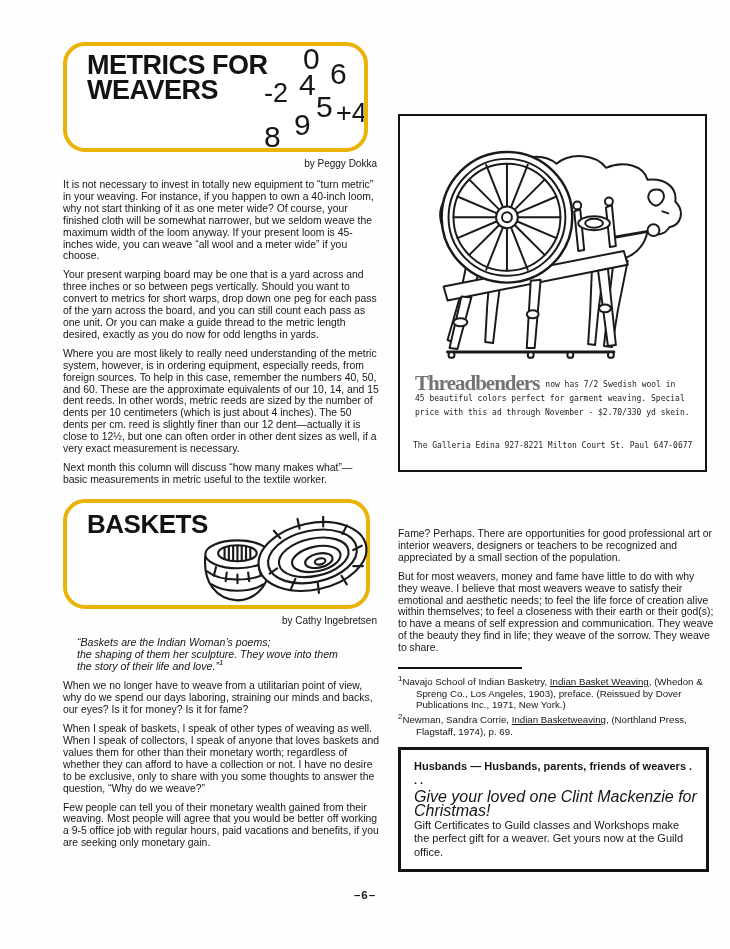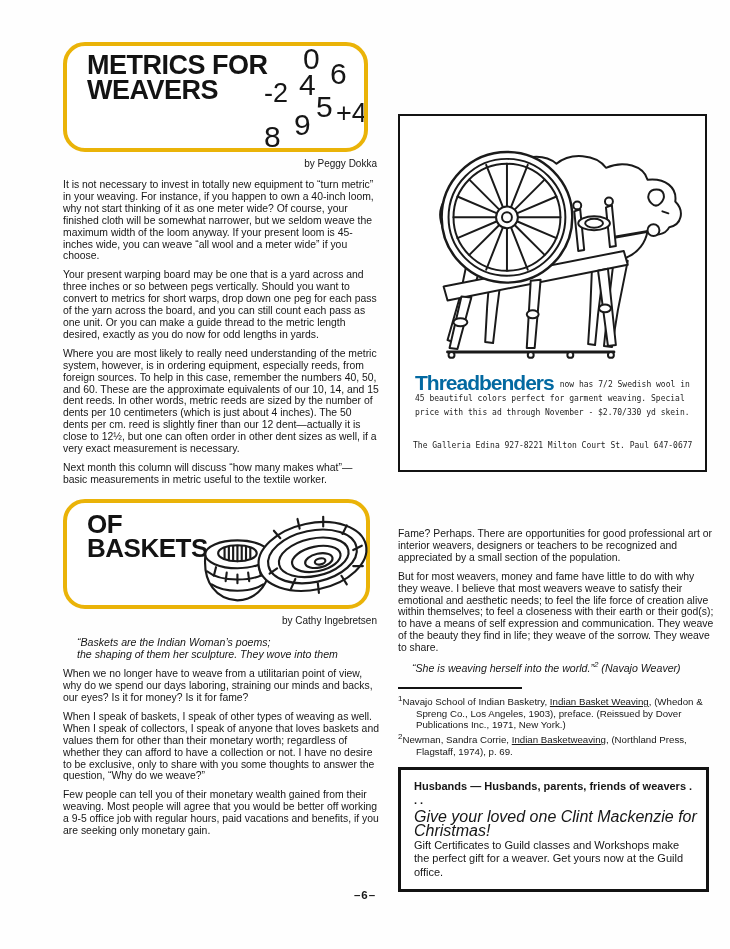--- a/index.html
+++ b/index.html
@@ -46,22 +46,22 @@
   .closing-quote{font-style:italic;font-size:10.6px;margin:8px 0 0 14px;}
   sup{font-size:8px;line-height:0;}
 
   
   .adbox{
     border:2px solid #131313;width:309px;height:358px;box-sizing:border-box;background:#fff;
   }
   .ad-copy{padding:6px 13px 0 15px;font-family:"DejaVu Sans Mono","Liberation Mono",monospace;
     font-size:8px;line-height:14px;color:#1c1c1c;}
   .ad-line1{white-space:nowrap;}
-  .ad-brand{font-family:Liberation Sans, sans-serif;font-weight:700;
-    font-size:21px;letter-spacing:-1px;vertical-align:-3px;margin-right:6px;color:#0369a1;margin-top:29px;}
+  .ad-brand{font-family:Liberation Serif, serif;font-weight:700;
+    font-size:21px;letter-spacing:-1px;vertical-align:-3px;margin-right:6px;color:#737373;margin-top:29px;}
   .ad-address{padding:21px 10px 0 13px;font-family:"DejaVu Sans Mono","Liberation Mono",monospace;
     font-size:8px;white-space:nowrap;color:#1c1c1c;}
 
   .gap-top{margin-top:56px;}
 
   
   .fn-rule{width:124px;border-top:2px solid #131313;margin:13px 0 7px 0;}
   .footnote{font-size:9.7px;line-height:11.7px;margin:0 0 3px 0;padding-left:18px;text-indent:-18px;}
   .footnote .u{text-decoration:underline;}
 
@@ -104,21 +104,20 @@
 
     <div class="byline">by Peggy Dokka</div>
 
     <p class="para">It is not necessary to invest in totally new equipment to “turn metric” in your weaving.  For instance, if you happen to own a 40-inch loom, why not start thinking of it as one meter wide?  Of course, your finished cloth will be somewhat narrower, but we seldom weave the maximum width of the loom anyway.  If your present loom is 45-inches wide, you can weave “all wool and a meter wide” if you choose.</p>
     <p class="para">Your present warping board may be one that is a yard across and three inches or so between pegs vertically.  Should you want to convert to metrics for short warps, drop down one peg for each pass of the yarn across the board, and you can still count each pass as one unit.  Or you can make a guide thread to the metric length desired, exactly as you do now for odd lengths in yards.</p>
     <p class="para">Where you are most likely to really need understanding of the metric system, however, is in ordering equipment, especially reeds, from foreign sources.  To help in this case, remember the numbers 40, 50, and 60.  These are the approximate equivalents of our 10, 14, and 15 dent reeds.  In other words, metric reeds are sized by the number of dents per 10 centimeters (which is just about 4 inches).  The 50 dents per cm. reed is slightly finer than our 12 dent—actually it is close to 12½, but one can often order in other dent sizes as well, if a very exact measurement is necessary.</p>
     <p class="para">Next month this column will discuss “how many makes what”— basic measurements in metric useful to the textile worker.</p>
 
     <div class="hbox baskets">
       <div class="hbox-title">
-        <div>OF</div>
         <div>BASKETS</div>
       </div>
 
       <svg class="baskets-art" width="178" height="104" viewBox="0 0 165 97">
         <g class="line-art" stroke-width="1.6">
 
           <path d="M10,48 C 8,72 20,88 40,89 C 60,88 72,72 70,48" fill="#fff"></path>
           <path d="M12,62 C 24,72 56,72 68,62"></path>
           <path d="M16,74 C 28,82 52,82 64,74"></path>
           <line x1="20" y1="58" x2="18" y2="66"></line>
@@ -156,20 +155,21 @@
             <line x1="70" y1="64" x2="77" y2="59"></line>
         </g>
       </svg>
     </div>
 
     <div class="byline">by Cathy Ingebretsen</div>
 
     <div class="epigraph">
       <div>“Baskets are the Indian Woman’s poems;</div>
       <div>the shaping of them her sculpture.  They wove into them</div>
+      <div><span>the story of their life and love.”</span><sup>1</sup></div>
     </div>
 
     <p class="para">When we no longer have to weave from a utilitarian point of view, why do we spend our days laboring, straining our minds and backs, our eyes?  Is it for money?  Is it for fame?</p>
     <p class="para">When I speak of baskets, I speak of other types of weaving as well.  When I speak of collectors, I speak of anyone that loves baskets and values them for other than their monetary worth; regardless of whether they can afford to have a collection or not.  I have no desire to be exclusive, only to share with you some thoughts to answer the question, “Why do we weave?”</p>
     <p class="para">Few people can tell you of their monetary wealth gained from their weaving.  Most people will agree that you would be better off working a 9-5 office job with regular hours, paid vacations and benefits, if you are seeking only monetary gain.</p>
   </div>
 
   <div class="col-right">
 
     <div class="adbox">
@@ -244,23 +244,20 @@
           <span class="ad-brand">Threadbenders</span><span>now has 7/2 Swedish wool in</span>
         </div>
         <div>45 beautiful colors perfect for garment weaving.  Special price with this ad through November - $2.70/330 yd skein.</div>
       </div>
       <div class="ad-address">The Galleria Edina 927-8221   Milton Court St. Paul 647-0677</div>
     </div>
 
     <p class="para gap-top">Fame?  Perhaps.  There are opportunities for good professional art or interior weavers, designers or teachers to be recognized and appreciated by a small section of the population.</p>
     <p class="para">But for most weavers, money and fame have little to do with why they weave.  I believe that most weavers weave to satisfy their emotional and aesthetic needs;  to feel the life force of creation alive within themselves;  to feel a closeness with their earth or their god(s);  to have a means of self expression and communication.  They weave of the beauty they find in life; they weave of the sorrow.  They weave to share.</p>
 
-    <div class="closing-quote">
-      <span>“She is weaving herself into the world.”</span><sup>2</sup><span> (Navajo Weaver)</span>
-    </div>
 
     <div class="fn-rule"></div>
 
     <div class="footnote">
       <sup>1</sup><span>Navajo School of Indian Basketry, </span><span class="u">Indian Basket Weaving</span><span>, (Whedon &amp; Spreng Co., Los Angeles, 1903), preface.  (Reissued by Dover Publications Inc., 1971, New York.)</span>
     </div>
     <div class="footnote">
       <sup>2</sup><span>Newman, Sandra Corrie, </span><span class="u">Indian Basketweaving</span><span>, (Northland Press, Flagstaff, 1974), p. 69.</span>
     </div>
 

